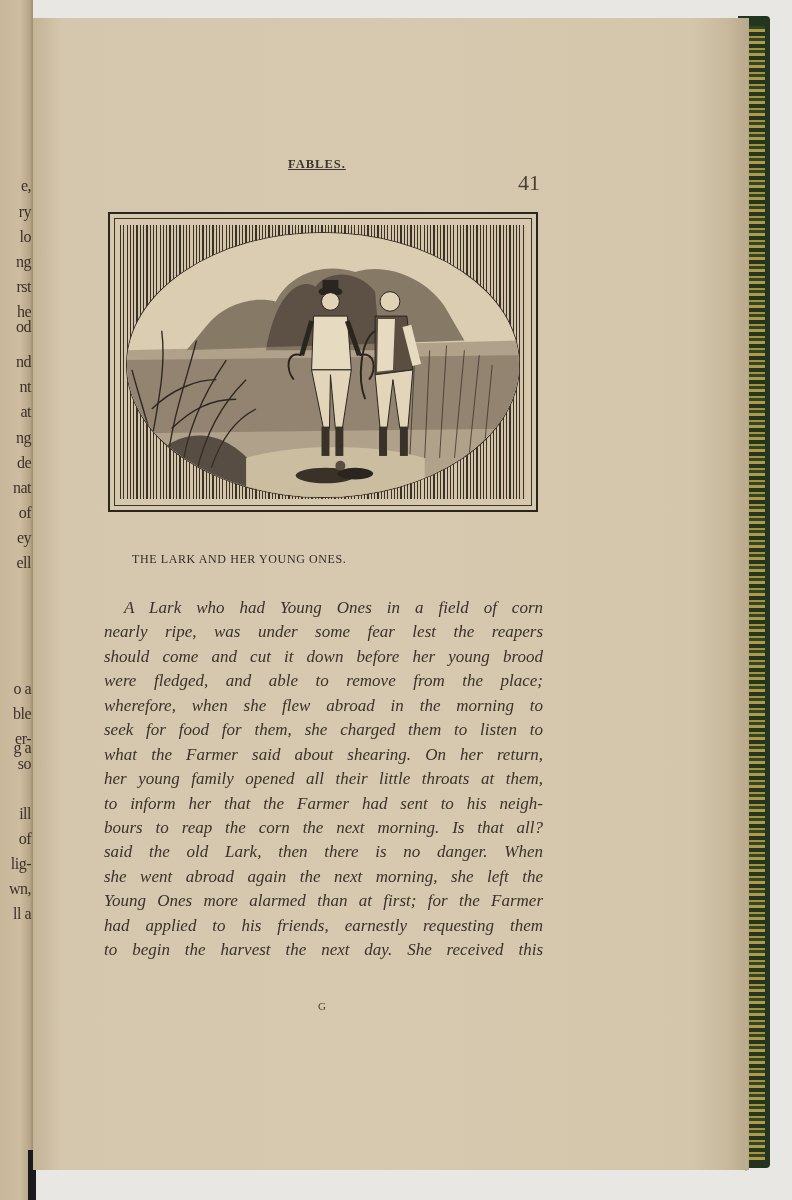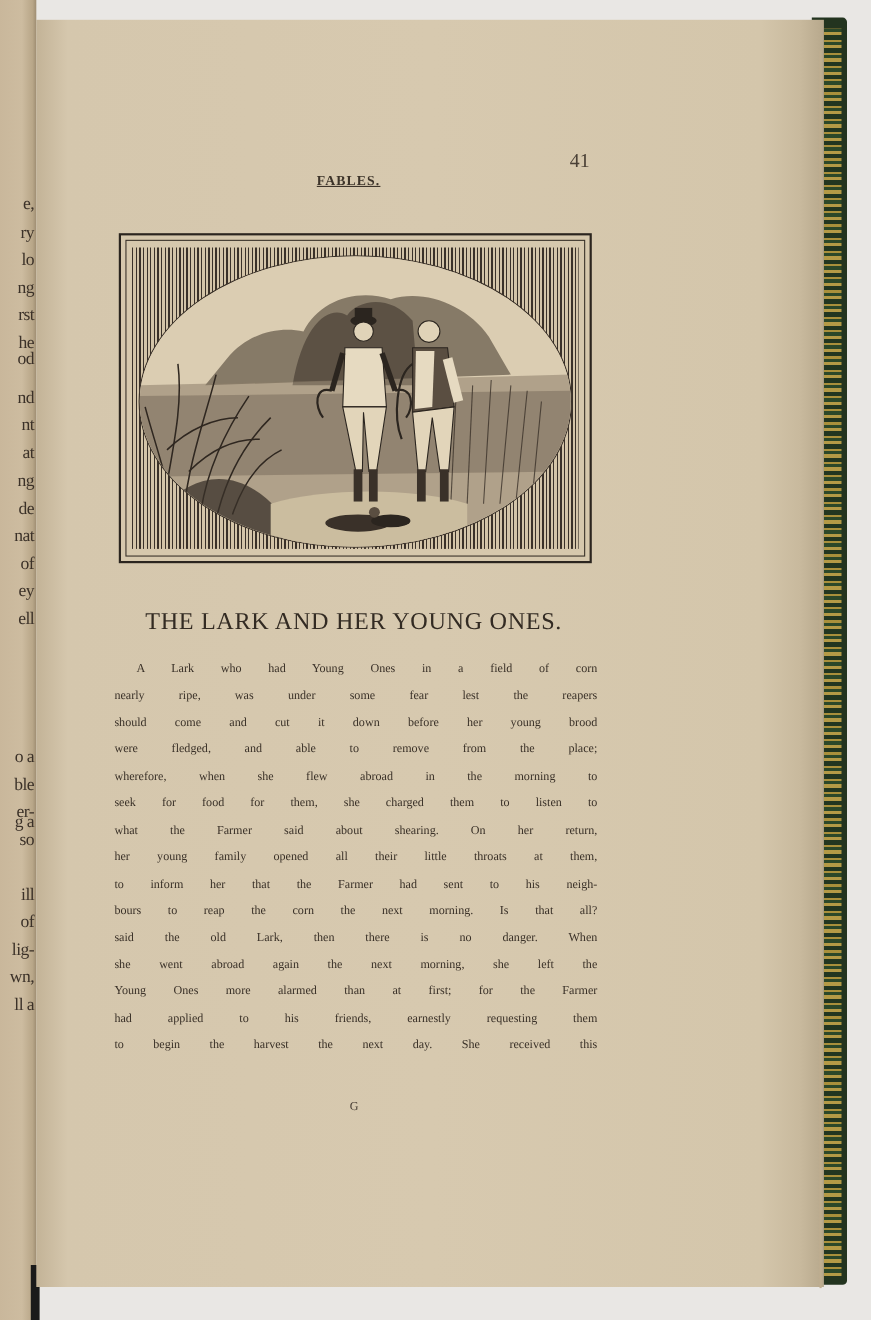--- a/index.html
+++ b/index.html
@@ -36,21 +36,21 @@
   }
   .page-edge-line {
     position: absolute; left: 712px; top: 28px; width: 2px; height: 1125px;
     background: #bfae90;
   }
   .running-head {
     position: absolute; left: 288px; top: 157px; font-size: 12.5px;
     letter-spacing: 1px; color: #3d342a; font-weight: bold; text-decoration: underline;
   }
   .page-number {
-    position: absolute; left: 518px; top: 136px; font-size: 18px; color: #4a4036;
+    position: absolute; left: 518px; top: 170px; font-size: 22px; color: #4a4036;
   }
   .illustration {
     position: absolute; left: 108px; top: 212px; width: 430px; height: 300px;
     box-sizing: border-box; border: 2.5px solid #2b251f; background: #d6c8ad;
   }
   .illustration .inner-line {
     position: absolute; left: 4px; top: 4px; right: 4px; bottom: 4px;
     border: 1px solid #3a322a;
   }
   .illustration .hatch {
@@ -59,26 +59,26 @@
       repeating-linear-gradient(90deg, #3a3129 0px, #3a3129 1.2px, #d3c4a8 1.2px, #d3c4a8 3.3px);
   }
   .illustration .oval {
     position: absolute; left: 16px; top: 18px; right: 16px; bottom: 12px;
     border-radius: 50%; background: #d9cbb0;
     border: 1.5px solid #3a3129;
     overflow: hidden;
   }
   .illustration svg { position: absolute; left: 0; top: 0; width: 100%; height: 100%; }
   .story-title {
-    position: absolute; left: 132px; top: 552px; font-size: 22px;
+    position: absolute; left: 132px; top: 552px; font-size: 12px;
     letter-spacing: 0.6px; color: #332b23;
   }
   .body-text {
     position: absolute; left: 104px; top: 596px; width: 439px;
-    font-size: 11px; line-height: 24.45px; color: #3a3128;
+    font-size: 17px; line-height: 24.45px; color: #3a3128; font-style: italic;
   }
   .body-text .line {
     display: block; text-align: justify; text-align-last: justify;
     white-space: nowrap; height: 24.45px;
   }
   .body-text .line.indent { padding-left: 20px; }
   .signature {
     position: absolute; left: 318px; top: 1000px; font-size: 11px; color: #4a4036;
   }
 </style>

